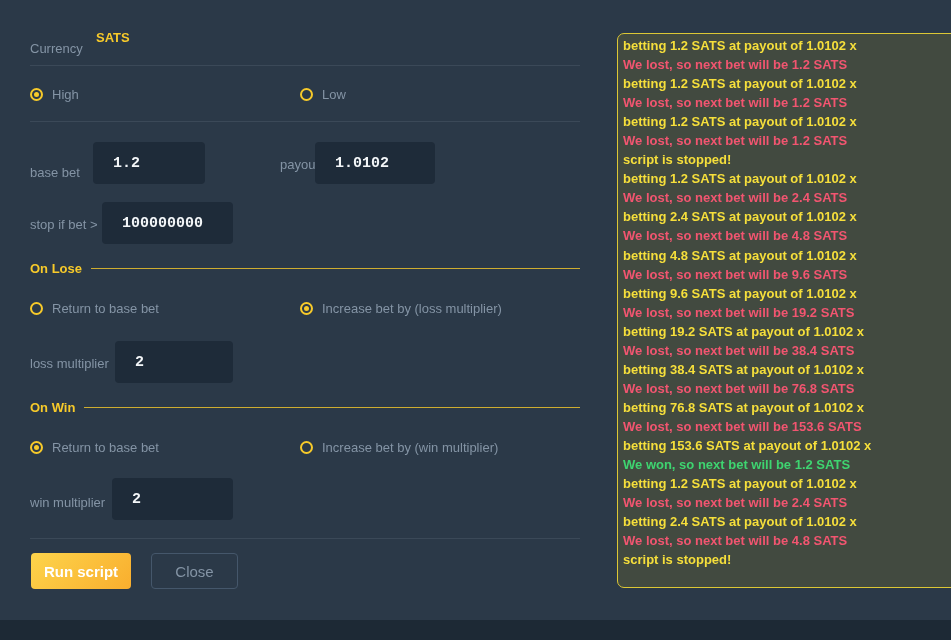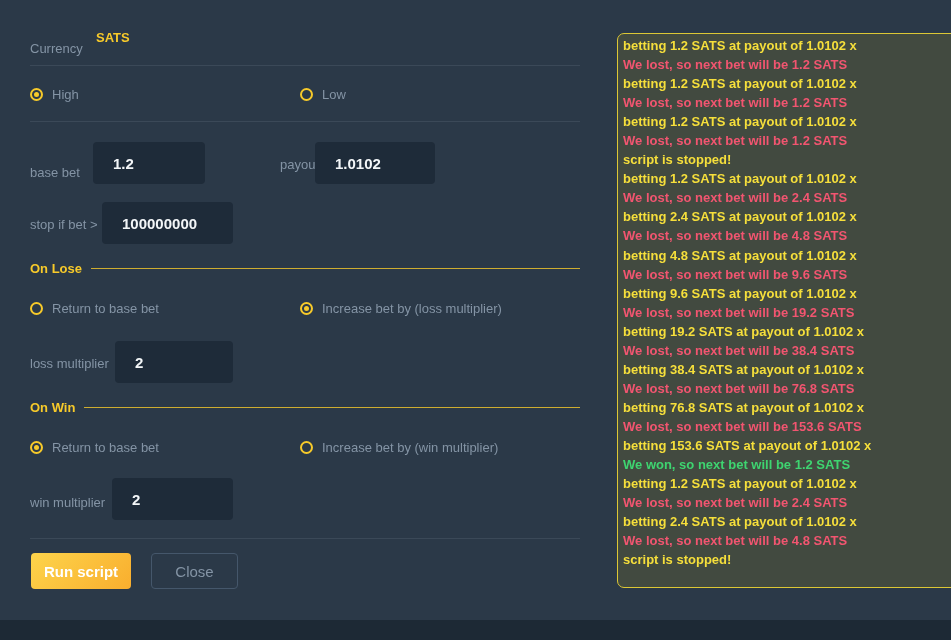--- a/index.html
+++ b/index.html
@@ -52,21 +52,21 @@
     width: 5px; height: 5px; border-radius: 50%;
     background: var(--accent, #f7ca2a);
   }
 
   .field-input {
     position: absolute;
     height: 42px;
     background: var(--input-bg, #1e2b39);
     border: none; border-radius: 4px;
     color: var(--input-text, #f3f6f8);
-    font-family: Liberation Sans, sans-serif;
+    font-family: Liberation Mono, monospace;
     font-size: 15px; font-weight: bold;
     padding-left: 20px;
     outline: none;
   }
   #base-bet-input  { left: 93px;  top: 142px; width: 112px; }
   #payout-input    { left: 315px; top: 142px; width: 120px; }
   #stop-input      { left: 102px; top: 202px; width: 131px; }
   #loss-mult-input { left: 115px; top: 341px; width: 118px; }
   #win-mult-input  { left: 112px; top: 478px; width: 121px; }
 

